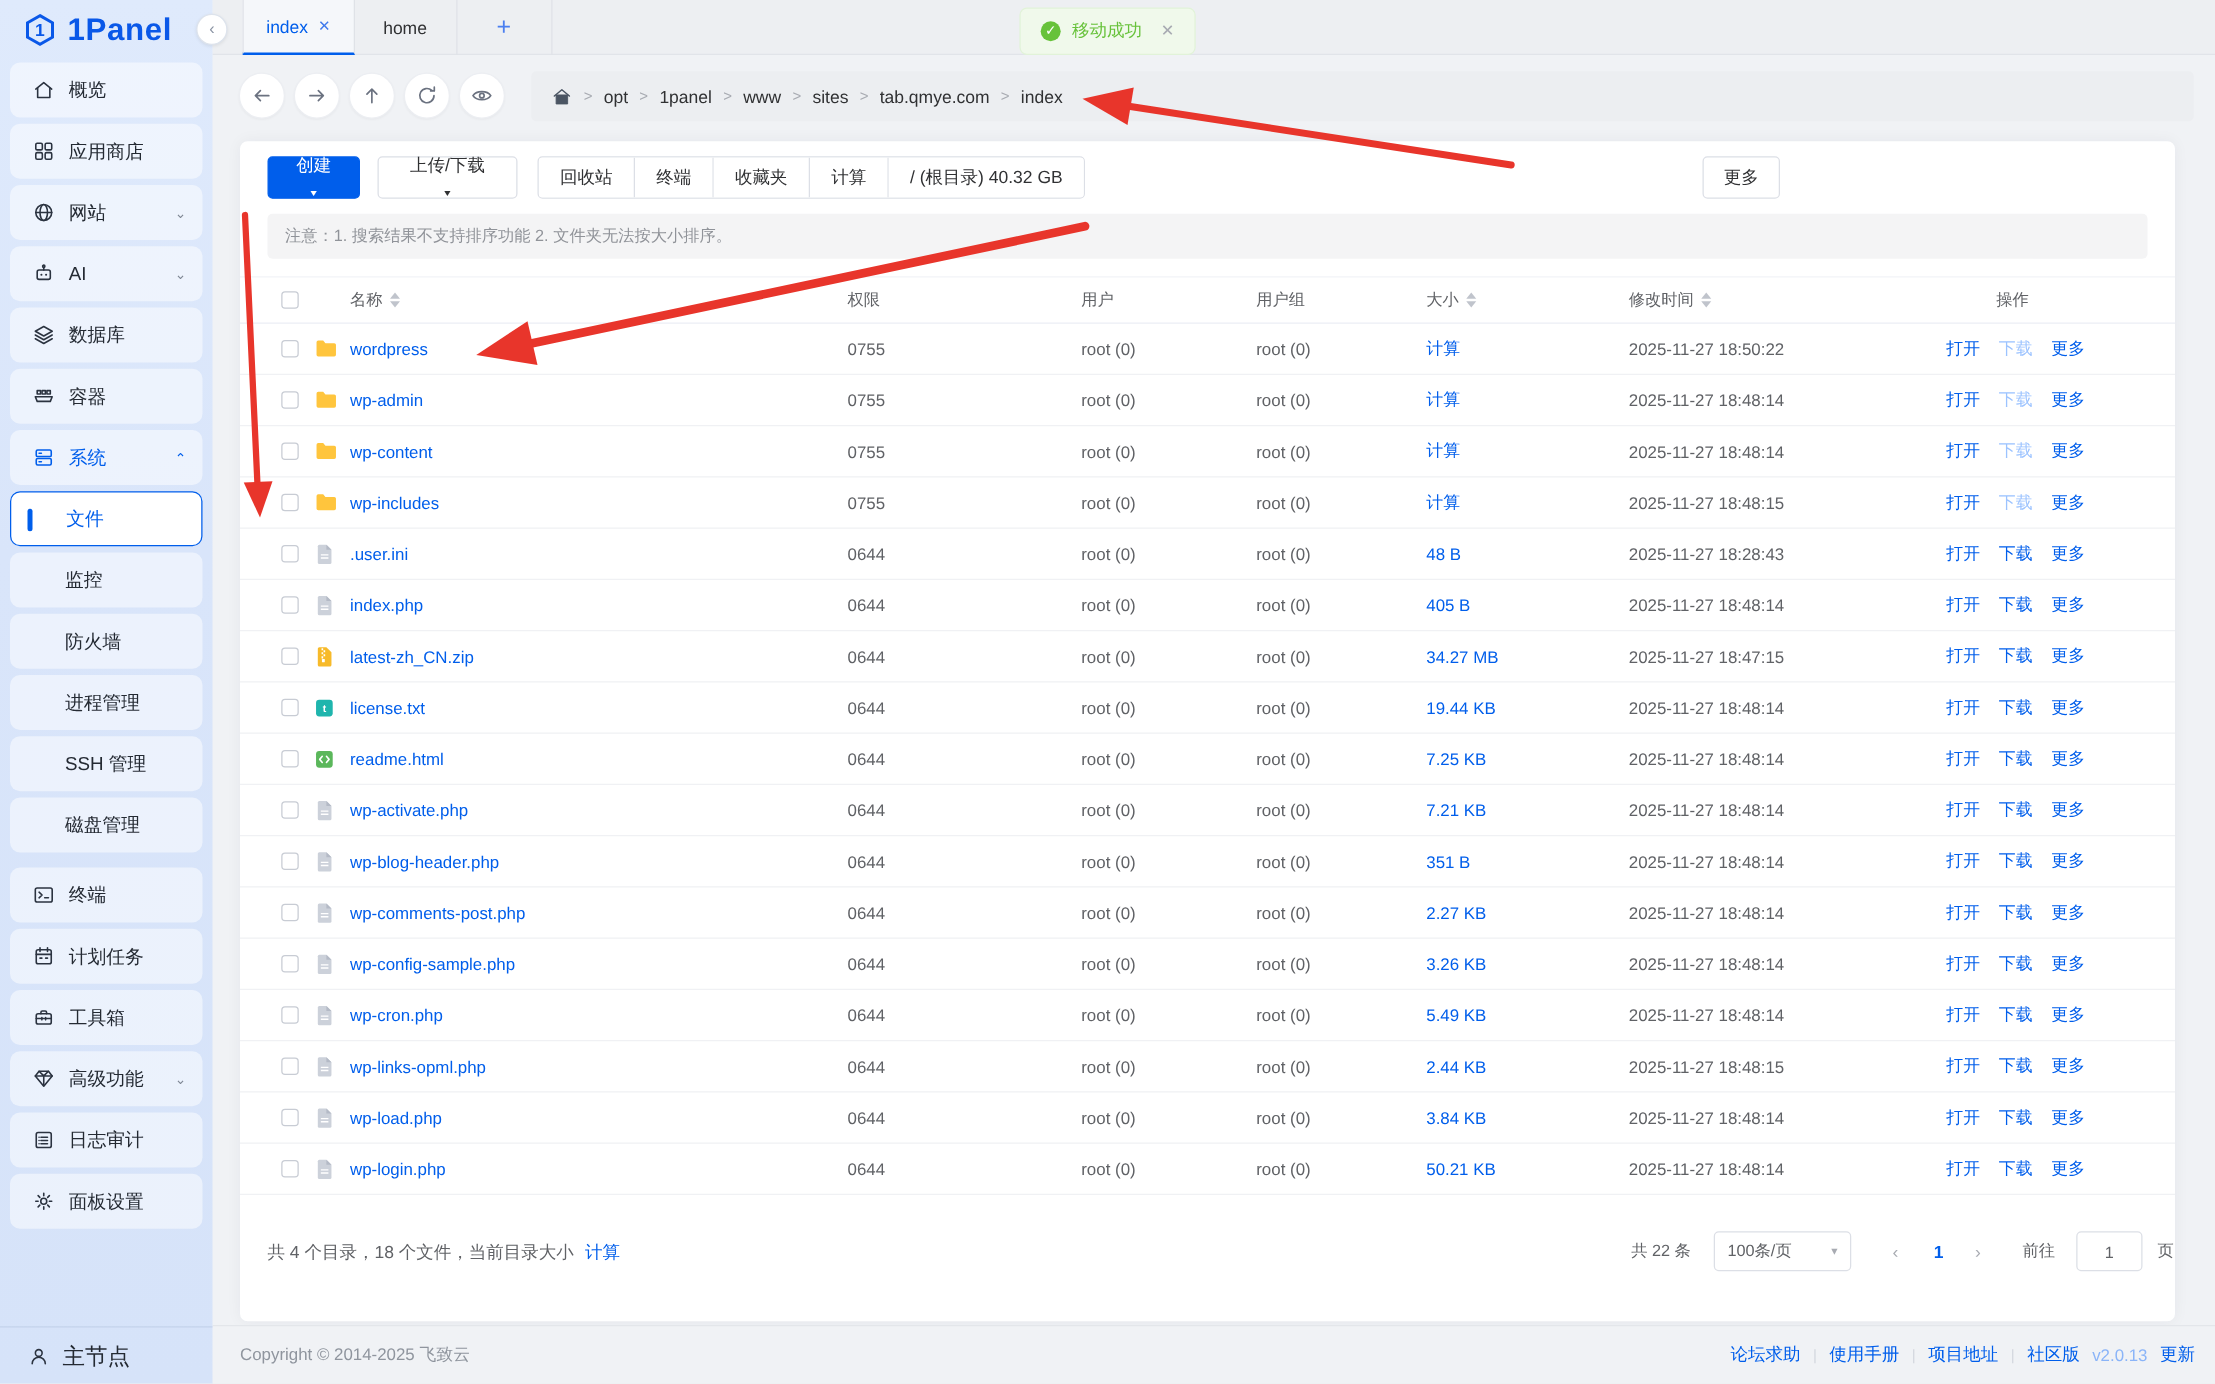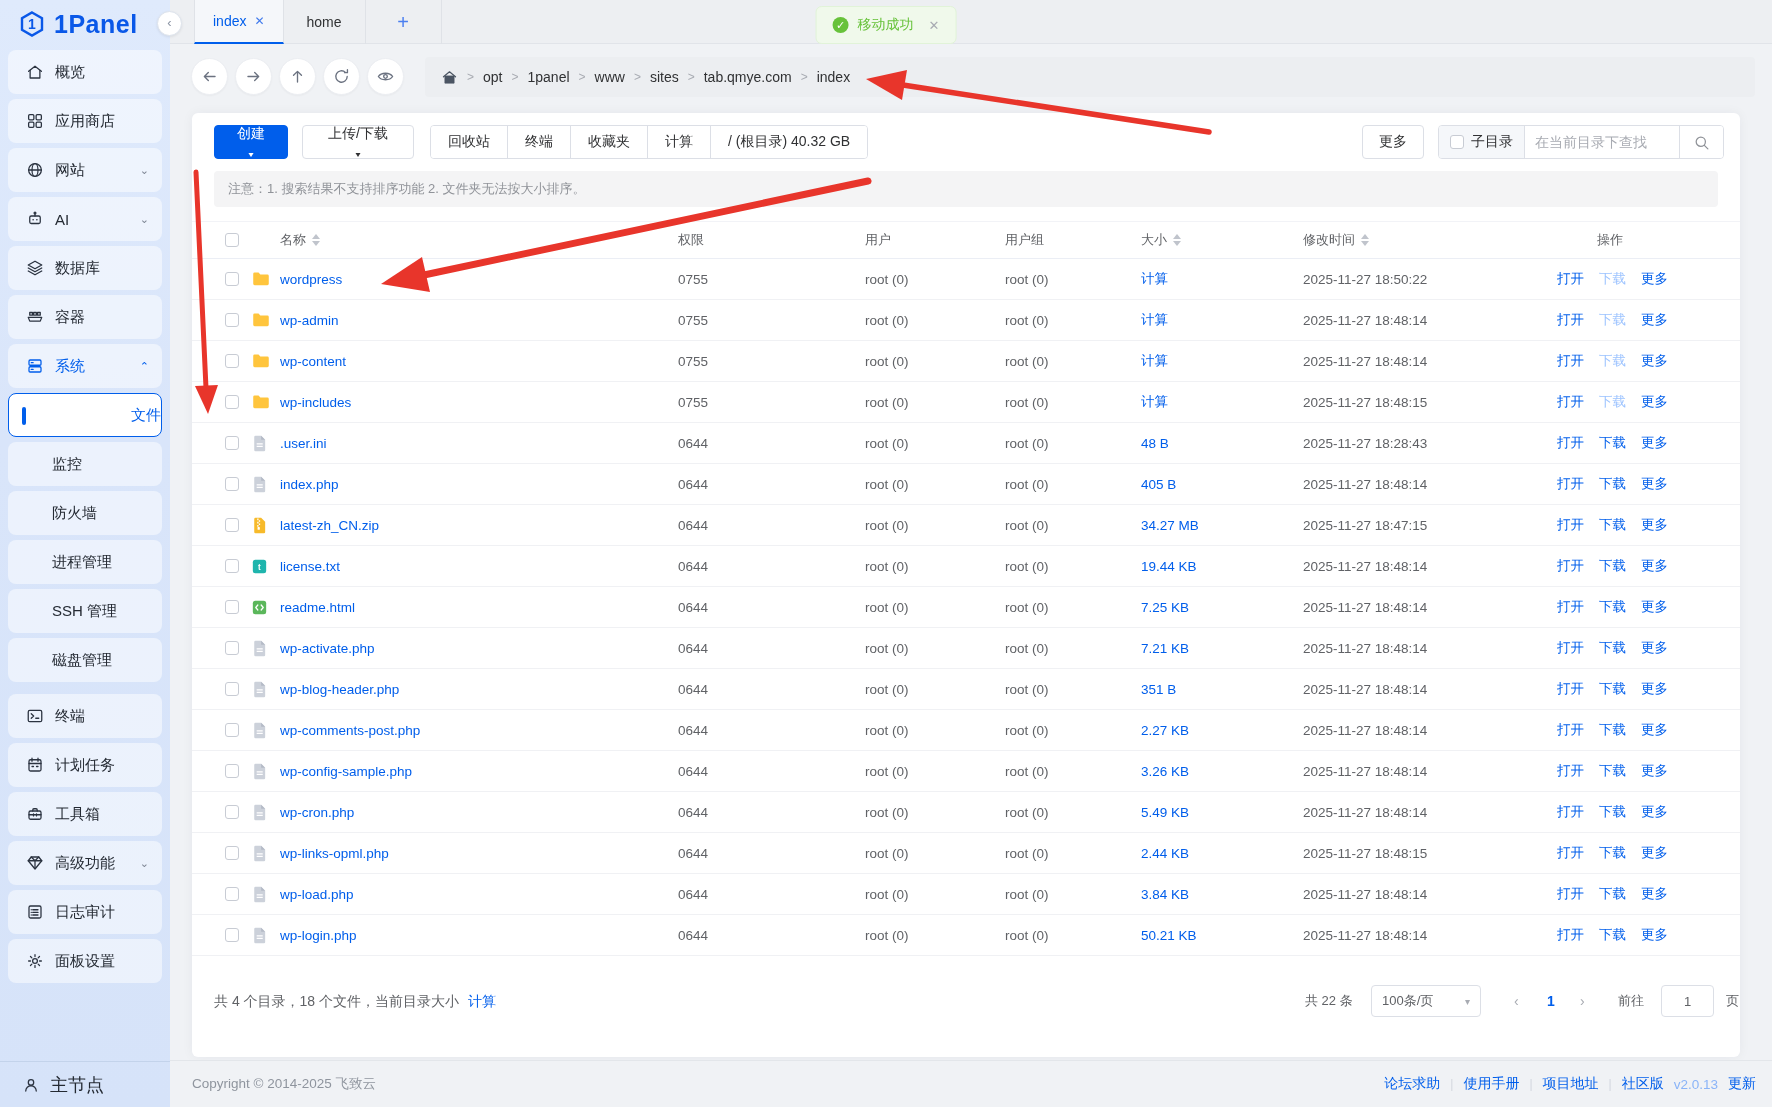--- a/index.html
+++ b/index.html
@@ -15,21 +15,21 @@
     background:#fff; border:1px solid #dde3ec; color:#8a93a3; font-size:13px; line-height:22px; text-align:center;
     cursor:pointer; box-shadow:0 1px 3px rgba(0,0,0,.08); z-index:6; }
   .menu { position:absolute; left:0; top:50px; right:0; }
   .side-item { position:relative; height:44px; margin:0 8px 5px 8px; border-radius:8px;
     background:rgba(255,255,255,.5); display:flex; align-items:center; padding-left:18px; gap:11px; cursor:pointer; }
   .side-item .lbl { font-size:15px; color:#242a33; }
   .side-item .chev { position:absolute; right:13px; font-size:11px; color:#7d8593; }
   .side-item.gap-top { margin-top:12px; }
   .side-item.parent-active .lbl, .side-item.parent-active .chev { color:#005eeb; }
   .side-item.child { padding-left:44px; }
-  .side-item.child.active { background:#fff; border:1px solid #005eeb;justify-content:flex-end; }
+  .side-item.child.active { background:#fff; border:1px solid #005eeb; }
   .side-item.child.active .lbl { color:#005eeb; }
   .side-item.child.active .bar { position:absolute; left:13px; top:13px; width:4px; height:18px; border-radius:2px; background:#005eeb; }
   .side-bottom { position:absolute; left:0; bottom:0; width:170px; height:46px; display:flex;
     align-items:center; gap:10px; padding-left:22px; border-top:1px solid rgba(160,180,210,.35); }
   .side-bottom .lbl { font-size:18px; color:#242a33; }
 
   
   .tabbar { position:absolute; left:170px; top:0; right:0; height:44px; background:#edeff2;
     border-bottom:1px solid #e1e4e9; display:flex; }
   .tab { position:relative; height:44px; min-width:82px; padding:0 18px; display:flex; align-items:center; justify-content:center;
@@ -399,33 +399,20 @@
     <div class="seg-group" id="seggroup">
         <span class="seg">回收站</span>
         <span class="seg">终端</span>
         <span class="seg">收藏夹</span>
         <span class="seg">计算</span>
         <span class="seg">/ (根目录) 40.32 GB</span>
       </div>
     <button class="btn more-btn">
         <span>更多</span>
       </button>
-    <div class="search-group">
-      <span class="sg-prepend">
-        <span class="cbox"></span>
-        <span>子目录</span>
-      </span>
-      <input class="sg-input" placeholder="在当前目录下查找" style="">
-      <span class="sg-append">
-        <svg width="17" height="17" viewBox="0 0 24 24">
-          <circle cx="11" cy="11" r="6.5" fill="none" stroke="#909399" stroke-width="1.8"></circle>
-          <path d="M16 16 L21 21" stroke="#909399" stroke-width="1.8" stroke-linecap="round"></path>
-        </svg>
-      </span>
-    </div>
 
     <div class="notice">
         <span>注意：1. 搜索结果不支持排序功能 2. 文件夹无法按大小排序。</span>
       </div>
 
     <div class="thead" id="thead">
         <span class="cell hcell c-check">
           <span class="cbox"></span>
         </span>
         <span class="cell hcell c-name">

